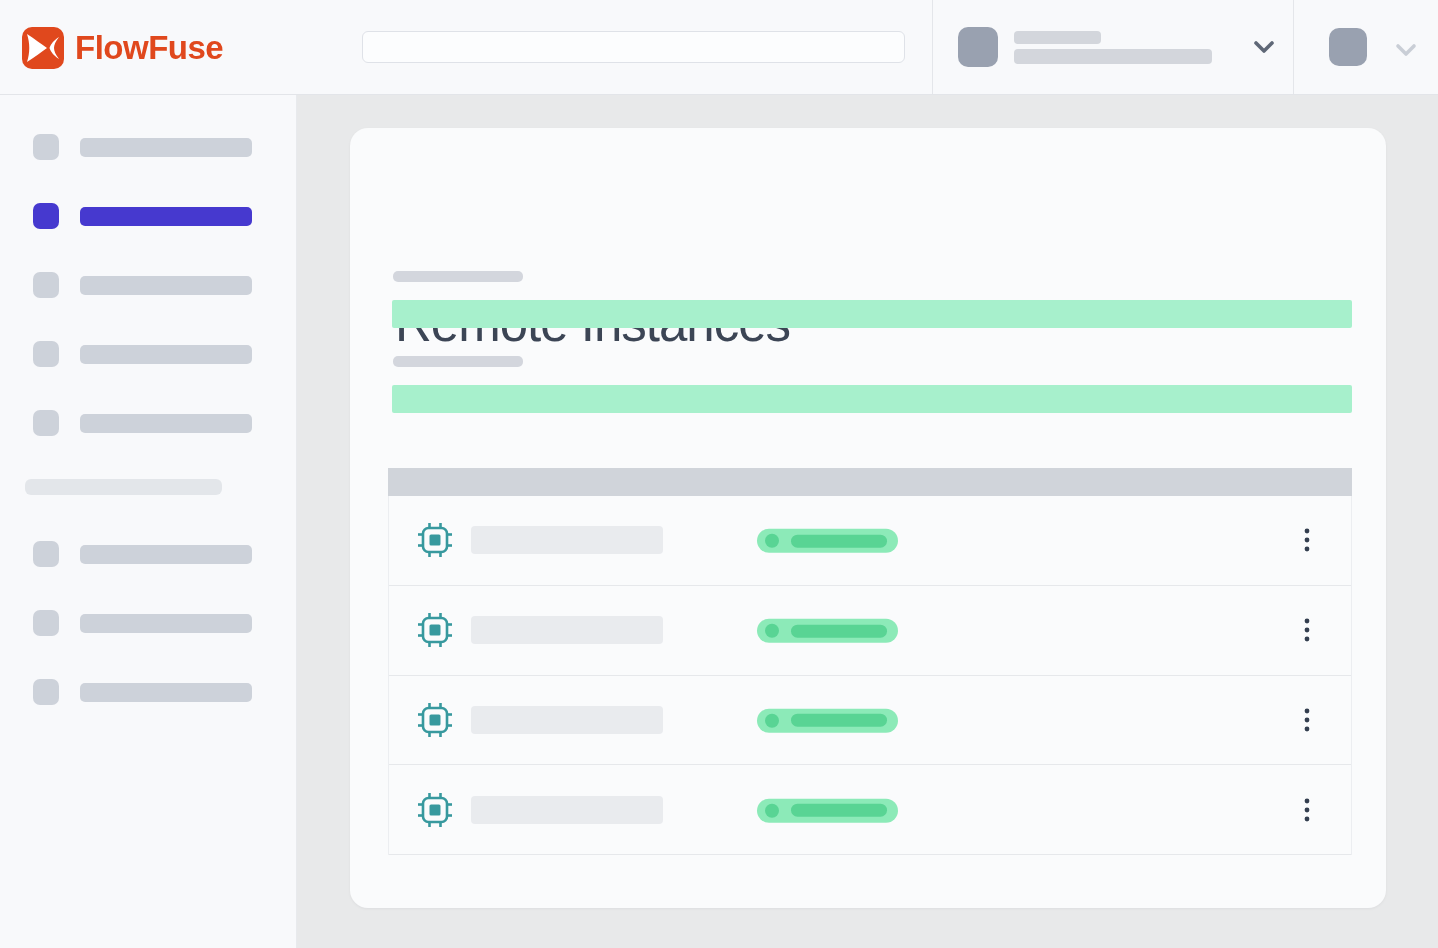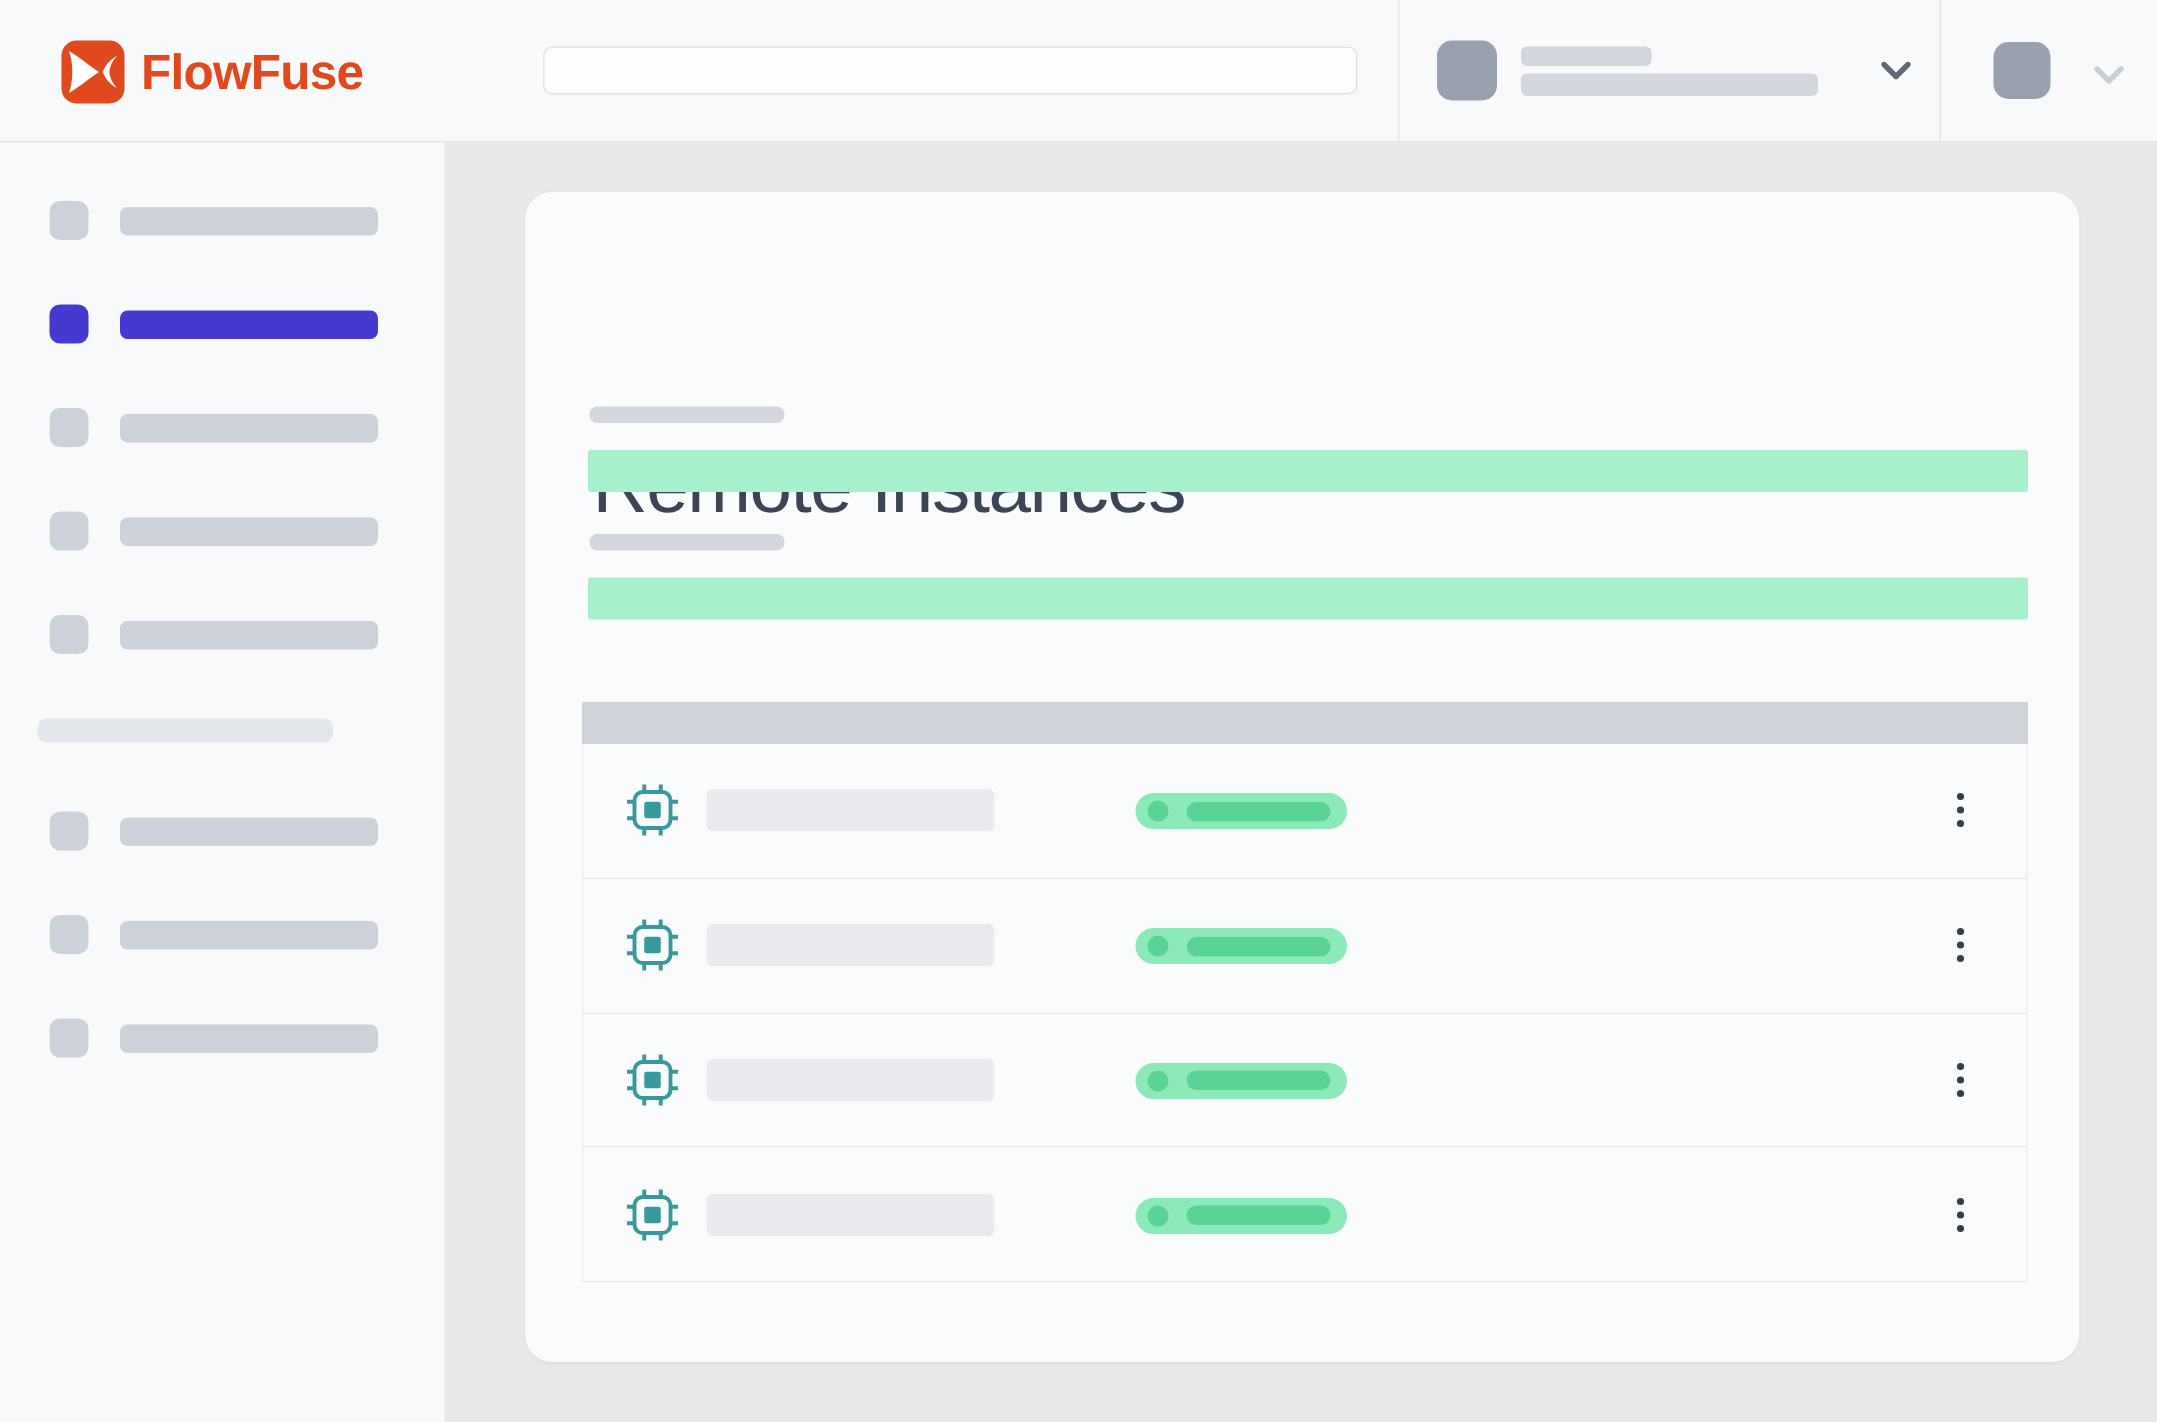--- a/index.html
+++ b/index.html
@@ -13,21 +13,21 @@
     --chevron-dark:#5f6877; --chevron-light:#c9ced6;
   }
   *{box-sizing:border-box;margin:0;padding:0;}
   html,body{background:#fff;}
   body{font-family:"Liberation Sans",sans-serif;}
   #stage{position:relative;width:1438px;height:948px;background:var(--bg-main);overflow:hidden;}
 
   
   .header{position:absolute;left:0;top:0;width:1438px;height:95px;background:var(--surface);
           border-bottom:1px solid #e3e5e9;z-index:3;}
-  .logo-wrap{position:absolute;left:41px;top:27px;display:flex;align-items:center;gap:11px;justify-content:space-between;}
+  .logo-wrap{position:absolute;left:22px;top:27px;display:flex;align-items:center;gap:11px;justify-content:space-between;}
   .logo-mark{width:42px;height:42px;border-radius:10px;background:var(--brand-orange);flex:0 0 auto;}
   .logo-text{font-size:33px;font-weight:700;letter-spacing:-0.5px;color:var(--brand-orange);line-height:42px;}
   .search-input{position:absolute;left:362px;top:31px;width:543px;height:32px;border:1px solid #dfe2e8;
           border-radius:6px;background:#fcfdfe;outline:none;padding:0 12px;font-size:14px;color:#3c4555;}
   .hdr-divider{position:absolute;top:0;width:1px;height:94px;background:#e4e6ea;}
   .avatar-sq{position:absolute;border-radius:10px;background:var(--avatar);}
   .hdr-bar{position:absolute;border-radius:4px;background:#d3d6dc;}
   .chev-btn{position:absolute;background:none;border:none;cursor:pointer;padding:0;line-height:0;}
 
   

